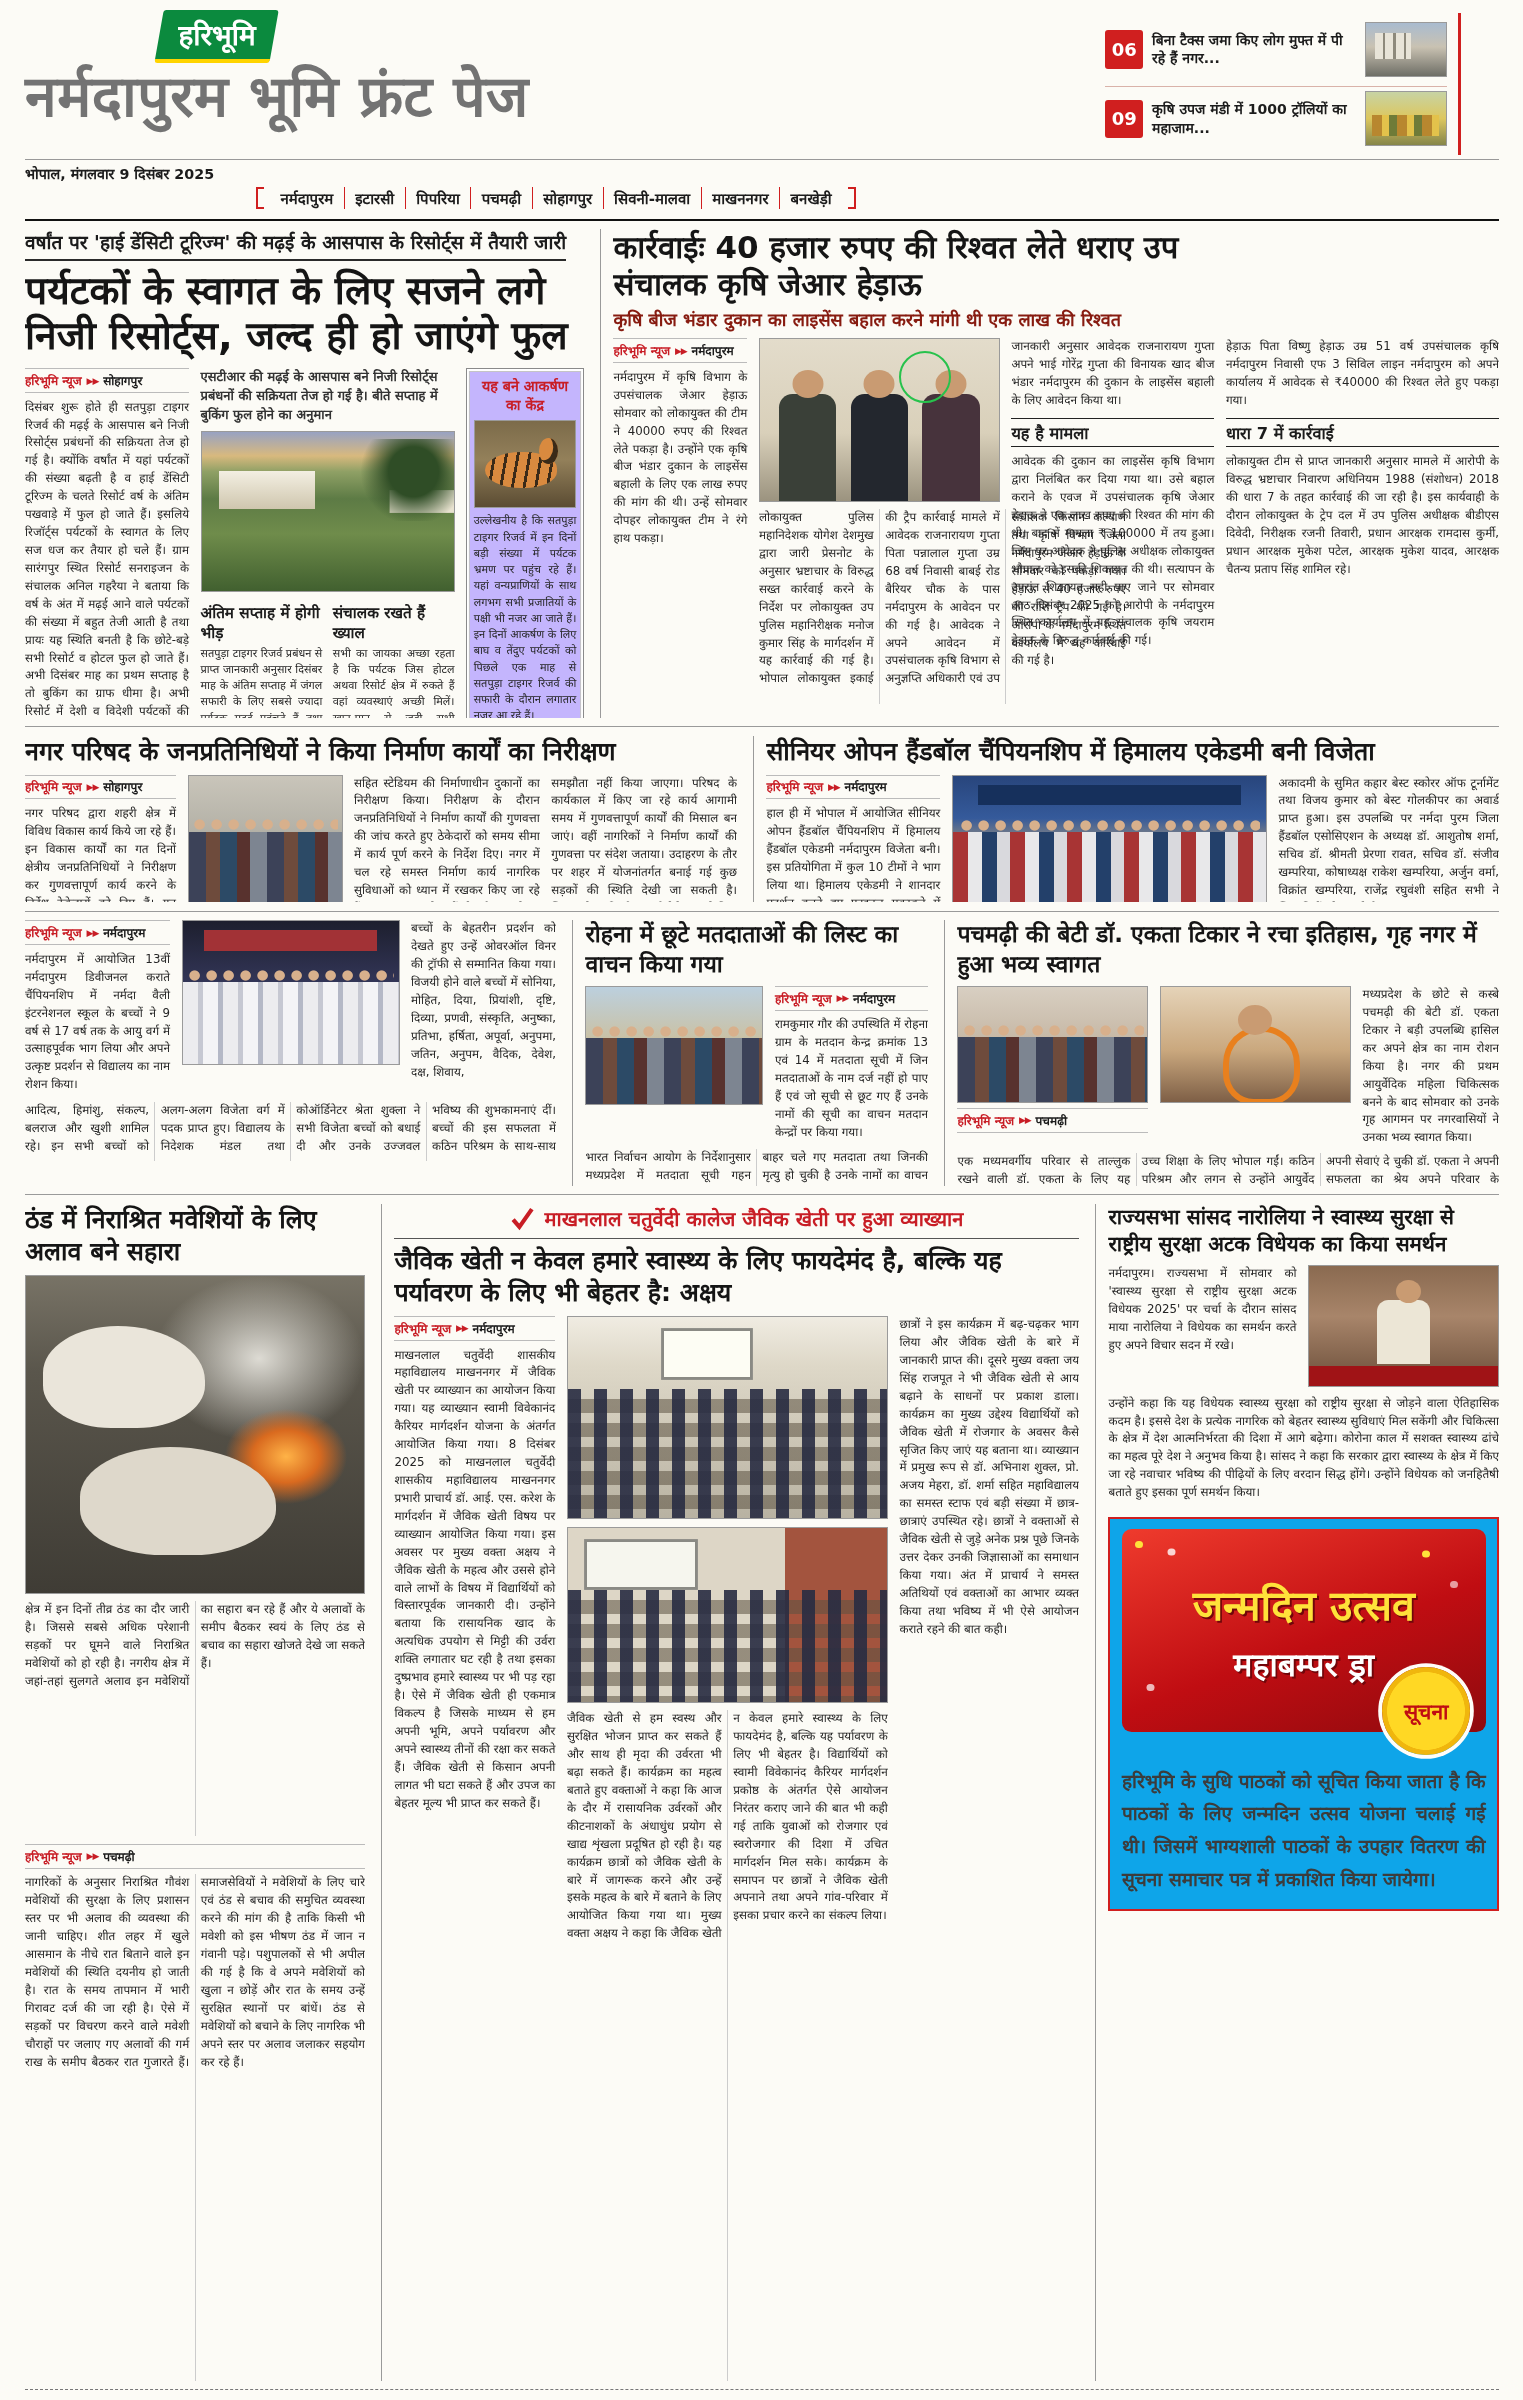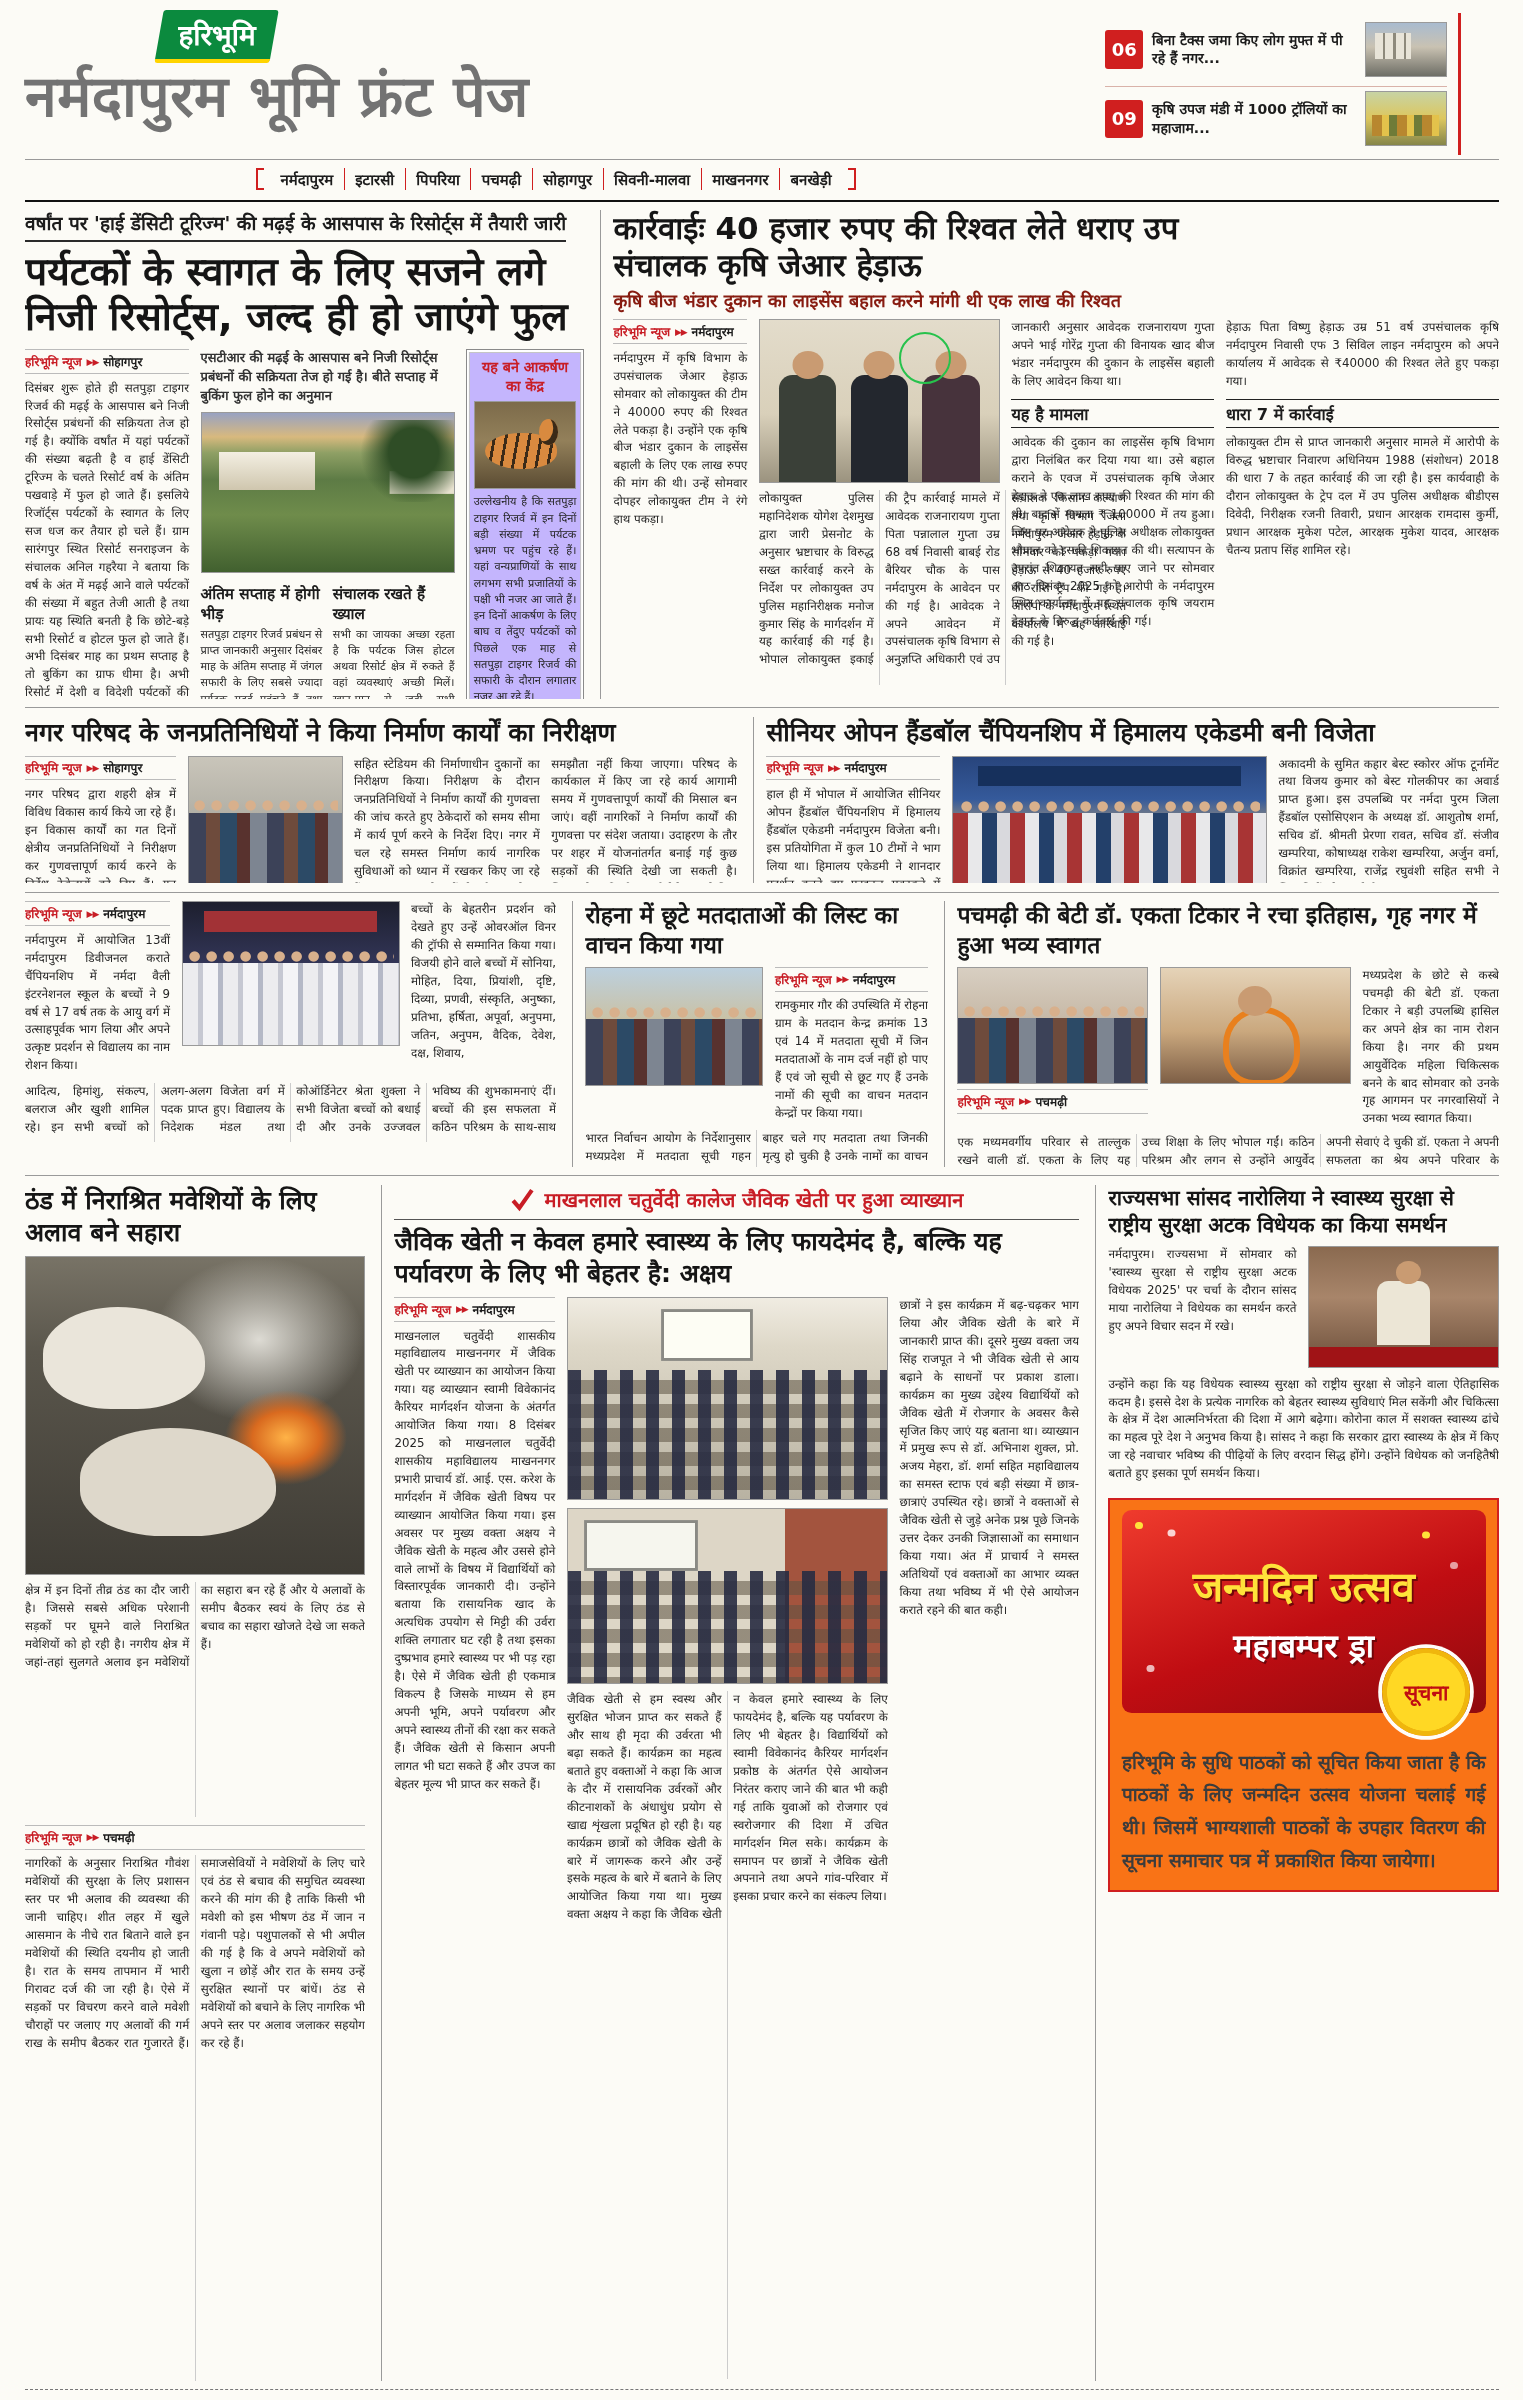--- a/index.html
+++ b/index.html
@@ -173,21 +173,21 @@
   .organic .c1{width:161px;flex:none}
   .organic .cmid{width:321px;flex:none}
   .organic .c3{flex:1}
 
   
   .org-banner{display:flex;align-items:center;justify-content:center;gap:9.6px;
     border-bottom:1.4px solid #555;padding:1px 0 5.7px;margin-bottom:6.7px}
   .org-banner .txt{color:#c81d25;font-size:20px;font-weight:800}
 
   
-  .advert{border:2.9px solid #d01f1f;padding:9.6px 11.5px 13.4px;margin-top:15.3px;background:#f97316}
+  .advert{border:2.9px solid #d01f1f;padding:9.6px 11.5px 13.4px;margin-top:15.3px;background:#0ea5e9}
   .ad-panel{position:relative;background:linear-gradient(160deg,#ef3b2d,#c00d12 55%,#8f0a0e);
     border-radius:9.6px;height:203px;display:flex;flex-direction:column;align-items:center;justify-content:center;gap:9.6px}
   .ad-panel::before{content:"";position:absolute;left:13.4px;top:11.5px;width:7.6px;height:7.6px;border-radius:50%;background:#ffe23a;
     box-shadow:32.5px 7.6px 0 rgba(255,255,255,.8),287px 9.6px 0 #ffe23a,315px 40px 0 rgba(255,255,255,.6),
                11.5px 143px 0 rgba(255,255,255,.7),306px 151px 0 #ffe23a}
   .ad-title{color:#ffe23a;font-size:41px;font-weight:800;text-shadow:1.9px 1.9px 0 #70060a}
   .ad-sub{color:#fff;font-size:32px;font-weight:800;text-shadow:1.9px 1.9px 0 #70060a}
   .ad-badge{position:absolute;right:15.3px;bottom:-23px;width:88px;height:88px;border-radius:50%;
     background:radial-gradient(circle,#ffd824 62%,#f0b60d 63%);display:flex;align-items:center;justify-content:center;
     box-shadow:0 0 0 3.8px #fffdf9}
@@ -216,20 +216,21 @@
           <span class="t-thumb ph ph-thumb1"></span>
         </div>
         <div class="teaser">
           <span class="t-num">09</span>
           <span class="t-text">कृषि उपज मंडी में 1000 ट्रॉलियों का महाजाम...</span>
           <span class="t-thumb ph ph-thumb2"></span>
         </div>
       </div>
     </div>
     <div class="mh-bottom">
+      <div class="mh-date">भोपाल, मंगलवार 9 दिसंबर 2025</div>
       <nav class="mh-nav">
         <span class="nav-bracket l"></span>
         <span class="nav-item">नर्मदापुरम</span>
         <span class="nav-item">इटारसी</span>
         <span class="nav-item">पिपरिया</span>
         <span class="nav-item">पचमढ़ी</span>
         <span class="nav-item">सोहागपुर</span>
         <span class="nav-item">सिवनी-मालवा</span>
         <span class="nav-item">माखननगर</span>
         <span class="nav-item">बनखेड़ी</span>

